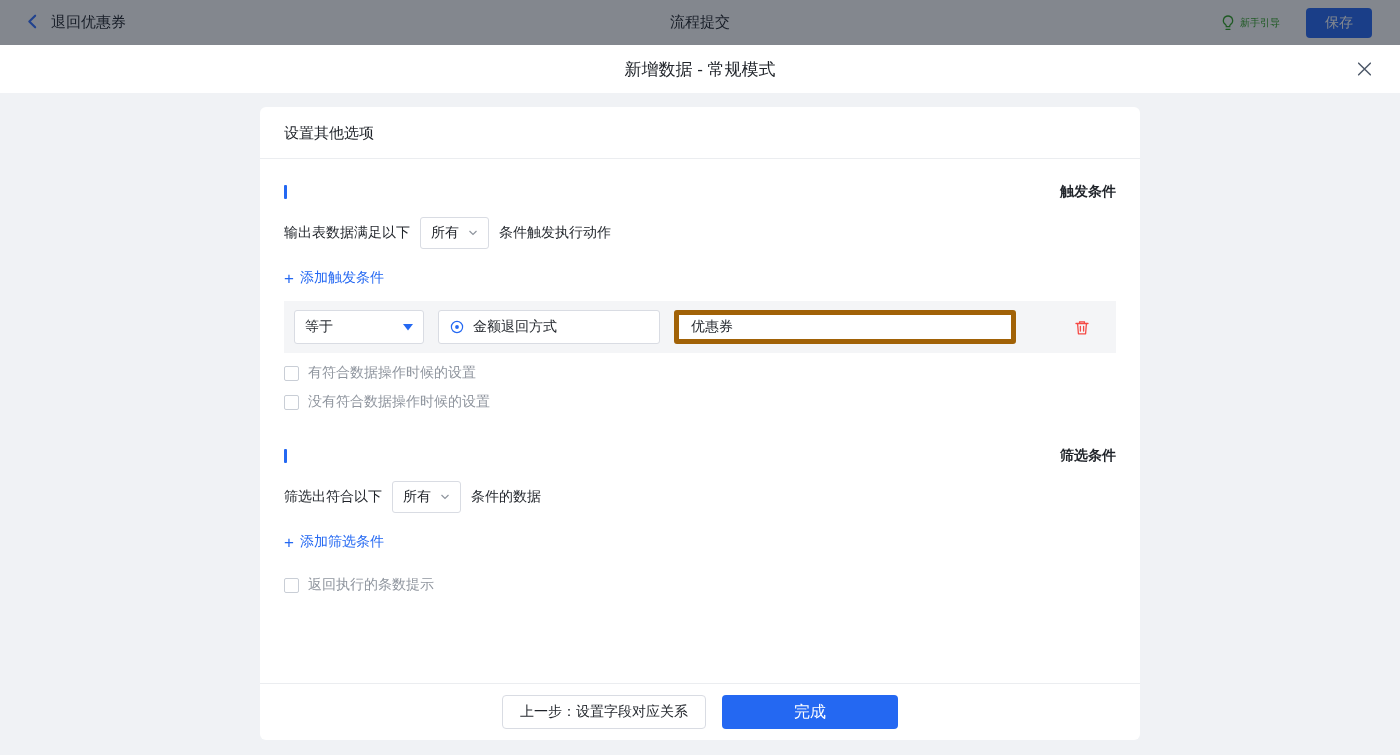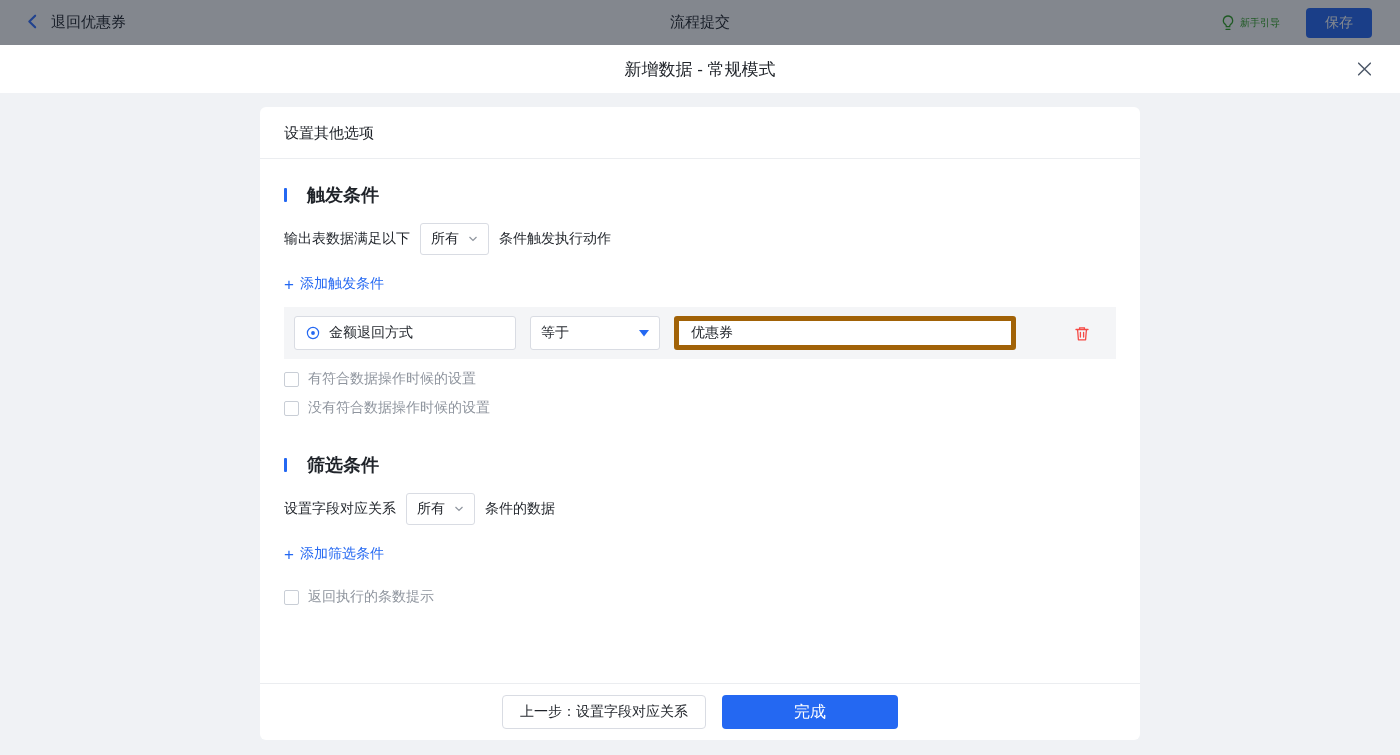--- a/index.html
+++ b/index.html
@@ -36,21 +36,21 @@
 
   
   .content { height: 662px; background: #f0f2f5; padding-top: 14px; }
   .card {
     width: 880px; height: 633px; margin: 0 auto; background: #ffffff;
     border-radius: 6px; display: flex; flex-direction: column;
   }
   .card-header { height: 52px; line-height: 51px; padding: 0 24px; border-bottom: 1px solid #ebedf0; font-size: 15px; color: #1f2329; }
   .card-body { flex: 1; padding: 24px 24px 0; }
 
-  .section-title { display: flex; align-items: center; gap: 20px; font-weight: bold; font-size: 18px; color: #1f2329; margin-bottom: 16px; }
+  .section-title { display: flex; align-items: center; gap: 20px; font-weight: bold; font-size: 14px; color: #1f2329; margin-bottom: 16px; justify-content: space-between; }
   .section-bar { width: 3px; height: 14px; background: #2468f2; border-radius: 1px; }
 
   .rule-row { display: flex; align-items: center; gap: 10px; margin-bottom: 18px; }
   .mini-select {
     display: inline-flex; align-items: center; gap: 9px; height: 32px; padding: 0 10px;
     border: 1px solid #d9dce3; border-radius: 3px; background: #fff; cursor: pointer; font-family: Liberation Mono, monospace;
   }
 
   .add-link { display: inline-flex; align-items: center; gap: 6px; color: #2468f2; margin: 2px 0 14px; cursor: pointer; }
   .plus { font-size: 17px; line-height: 1; font-weight: 400; }
@@ -142,36 +142,36 @@
           </span>
           <span>条件触发执行动作</span>
         </div>
 
         <div class="add-link">
           <span class="plus">+</span>
           <span>添加触发条件</span>
         </div>
 
         <div class="cond-row">
+          <div class="cond-box op-box">
+            <span>等于</span>
+            <span class="icon">
+              <svg width="10" height="7" viewBox="0 0 10 7">
+                  <path d="M0 0h10L5 6.5z" fill="#2468f2"></path>
+                </svg>
+            </span>
+          </div>
           <div class="cond-box field-box">
             <span class="icon">
               <svg width="16" height="16" viewBox="0 0 16 16">
                   <circle cx="8" cy="8" r="5.6" fill="none" stroke="#2468f2" stroke-width="1.2"></circle>
                   <circle cx="8" cy="8" r="1.9" fill="#2468f2"></circle>
                 </svg>
             </span>
             <span>金额退回方式</span>
-          </div>
-          <div class="cond-box op-box">
-            <span>等于</span>
-            <span class="icon">
-              <svg width="10" height="7" viewBox="0 0 10 7">
-                  <path d="M0 0h10L5 6.5z" fill="#2468f2"></path>
-                </svg>
-            </span>
           </div>
           <input class="value-input" type="text" value="优惠券" style="">
           <span class="trash">
             <svg width="16" height="17" viewBox="0 0 16 16">
               <path d="M2 4h12" stroke="#f54a45" stroke-width="1.3" stroke-linecap="round"></path>
               <path d="M5.6 4V2.4h4.8V4" fill="none" stroke="#f54a45" stroke-width="1.3"></path>
               <path d="M3.6 4.3l.8 10h7.2l.8-10" fill="none" stroke="#f54a45" stroke-width="1.3" stroke-linejoin="round"></path>
               <path d="M6.4 6.8v4.8M9.6 6.8v4.8" stroke="#f54a45" stroke-width="1.3" stroke-linecap="round"></path>
             </svg>
           </span>
@@ -187,21 +187,21 @@
         </label>
       </div>
 
       <div class="filter-section">
         <div class="section-title">
           <span class="section-bar"></span>
           <span>筛选条件</span>
         </div>
 
         <div class="rule-row">
-          <span>设置字段对应关系</span>
+          <span>筛选出符合以下</span>
           <span class="mini-select">
             <span>所有</span>
             <span class="icon">
               <svg width="10" height="10" viewBox="0 0 10 10">
                   <path d="M1.5 3 5 6.5 8.5 3" fill="none" stroke="#8f959e" stroke-width="1.2"></path>
                 </svg>
             </span>
           </span>
           <span>条件的数据</span>
         </div>

